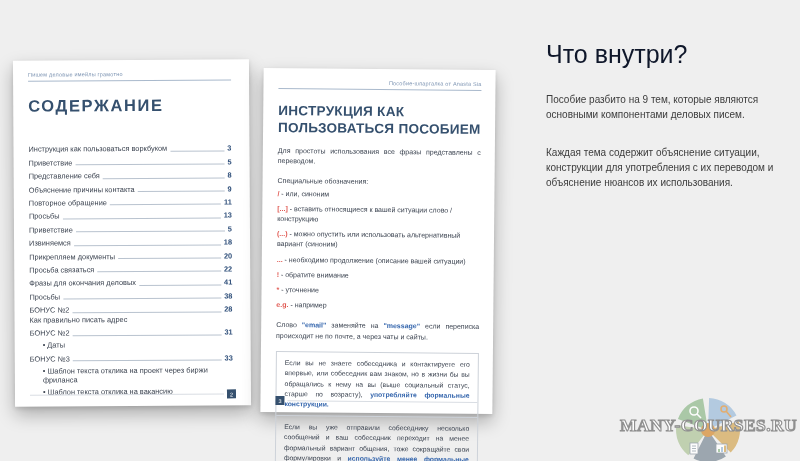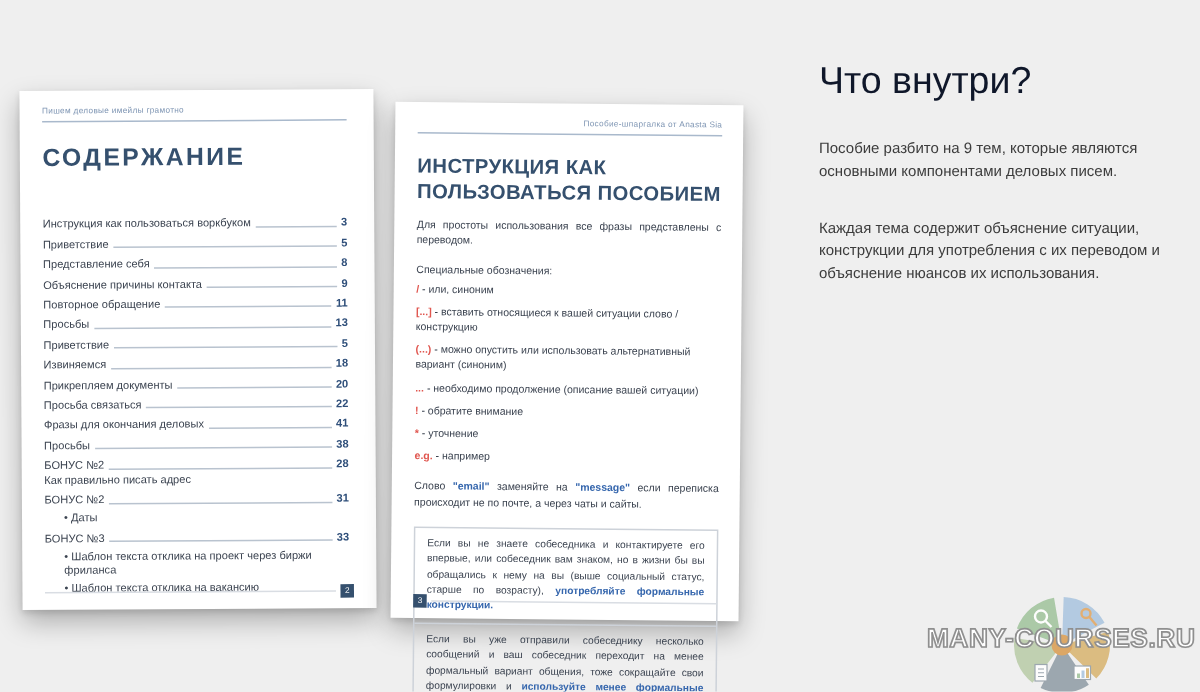--- a/index.html
+++ b/index.html
@@ -48,21 +48,21 @@
 
   
   .panel{position:absolute;left:546px;top:40px;width:252px;}
   .panel-title{font-size:25px;font-weight:normal;color:#0f172a;}
   .panel-par{font-size:10px;color:#3c3c3c;line-height:1.5;margin-top:23px;}
 
   
   .watermark{position:absolute;right:0;bottom:0;width:168px;height:70px;}
   .globe{position:absolute;right:22px;bottom:-8px;opacity:0.85;}
   .wm-text{position:absolute;right:3px;top:24px;white-space:nowrap;
-           font-family:Liberation Sans, sans-serif;font-weight:bold;font-size:17.5px;
+           font-family:Liberation Serif, serif;font-weight:bold;font-size:17.5px;
            color:#ffffff;-webkit-text-stroke:1.1px #8f8f8f;
            text-shadow:0 0 1px #9a9a9a;letter-spacing:0.4px;margin-left:42px;}
 </style>
 </head>
 <body>
 
 <div class="book">
 
   <div class="page page-left">
     <div class="page-header">Пишем деловые имейлы грамотно</div>

